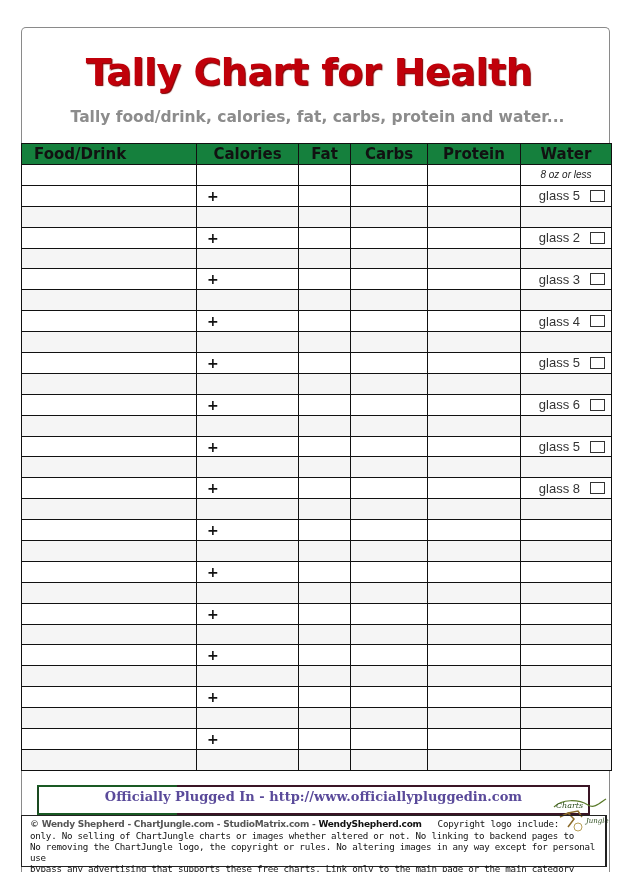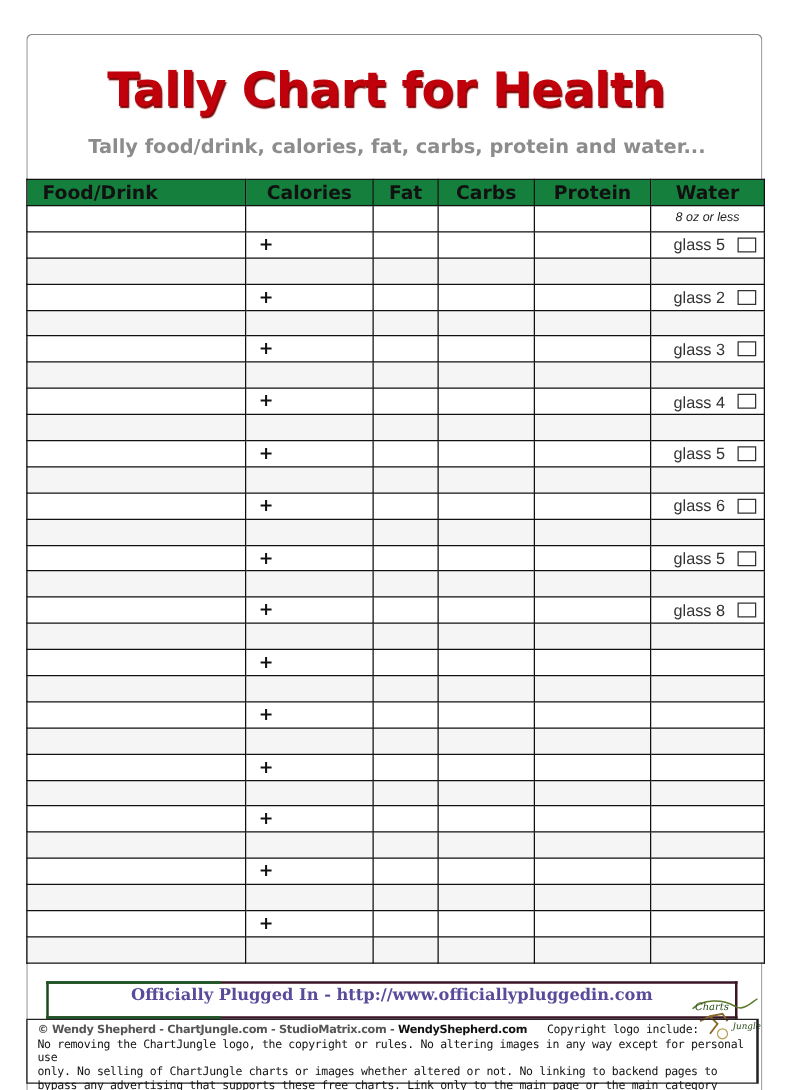--- a/index.html
+++ b/index.html
@@ -341,16 +341,16 @@
   <text x="8" y="11" font-family="DejaVu Serif, serif" font-size="8" font-style="italic" fill="#2a4a1a">Charts</text>
   <text x="38" y="26" font-family="DejaVu Serif, serif" font-size="7" font-style="italic" fill="#2a4a1a">Jungle</text>
   <path d="M12 20 L20 16 L26 22 L20 30 M20 16 L30 14 L34 20" stroke="#8a6a2a" stroke-width="1.5" fill="none"></path>
   <circle cx="30" cy="30" r="4" stroke="#b8a05a" stroke-width="1" fill="none"></circle>
 </svg>
 
 <div class="footer">
   <div class="credit">
     <b class="gray">© Wendy Shepherd</b><b class="gray"> - </b><b class="gray">ChartJungle.com</b><b class="gray">  - </b><b class="gray">StudioMatrix.com</b><b class="gray"> - </b><b class="dark">WendyShepherd.com</b>&nbsp;&nbsp;&nbsp;<span>Copyright logo include:</span>
   </div>
+  <div>only. No selling of ChartJungle charts or images whether altered or not. No linking to backend pages to</div>
   <div>No removing the ChartJungle logo, the copyright or rules. No altering images in any way except for personal use</div>
-  <div>only. No selling of ChartJungle charts or images whether altered or not. No linking to backend pages to</div>
   <div>bypass any advertising that supports these free charts. Link only to the main page or the main category pages.</div>
 </div>
 
 </body></html>

